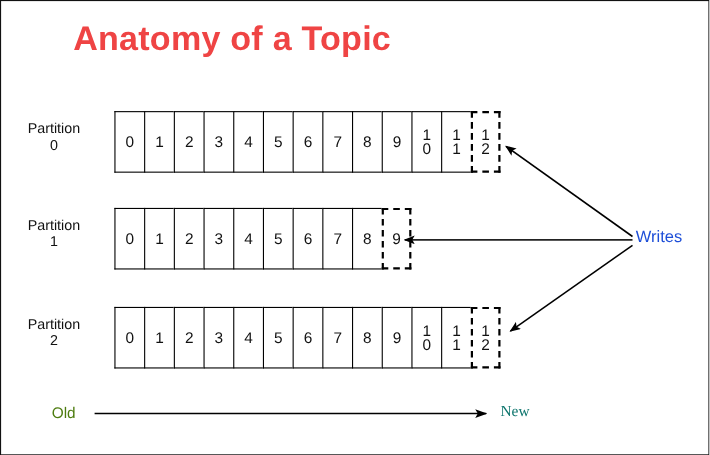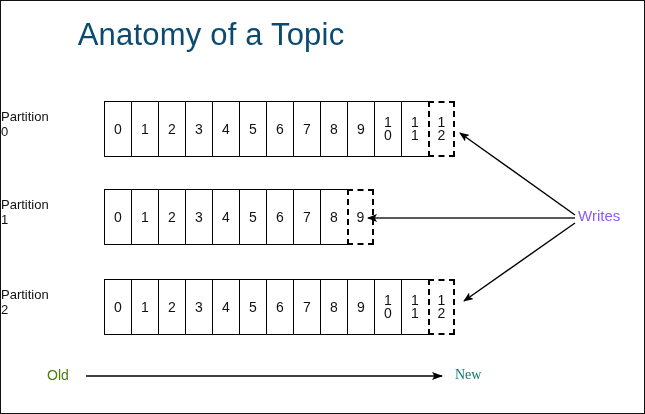--- a/index.html
+++ b/index.html
@@ -22,36 +22,37 @@
   }
 
   
   #diagram-title {
     position: absolute;
     left: 0;
     top: 16px;
     width: 420px;
     text-align: center;
     font-size: 31px;
-    font-weight: 400;
-    color: #0c4a6e;
+    font-weight: 700;
+    color: #ef4444;
     letter-spacing: 0.2px;
     white-space: nowrap;
   }
 
   
   .partition-row {
     position: absolute;
     height: 56px;
   }
   .partition-label {
     position: absolute;
     left: 0;
     top: 8px;
     width: 96px;
+    text-align: center;
     font-size: 13px;
     line-height: 15px;
     color: #111111;
   }
   .partition-label .lbl-name { display: block; }
   .partition-label .lbl-index { display: block; }
 
   .cells {
     position: absolute;
     left: 103px;
@@ -97,21 +98,21 @@
     height: 414px;
     pointer-events: none;
   }
 
   
   #writes-label {
     position: absolute;
     left: 577px;
     top: 206px;
     font-size: 15px;
-    color: #8b5cf6;
+    color: #1d4ed8;
     white-space: nowrap;
   }
 
   
   #axis-old {
     position: absolute;
     left: 46px;
     top: 366px;
     font-size: 14px;
     color: #4d7c0f;

